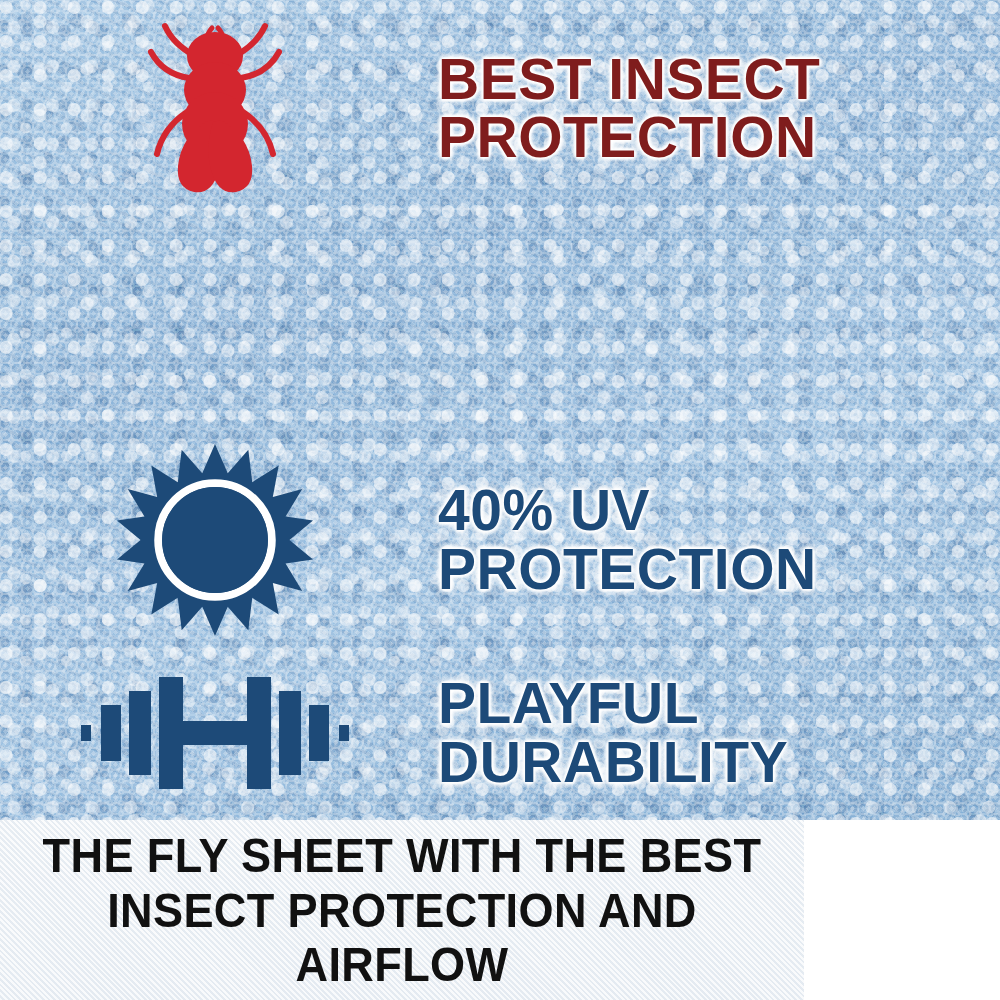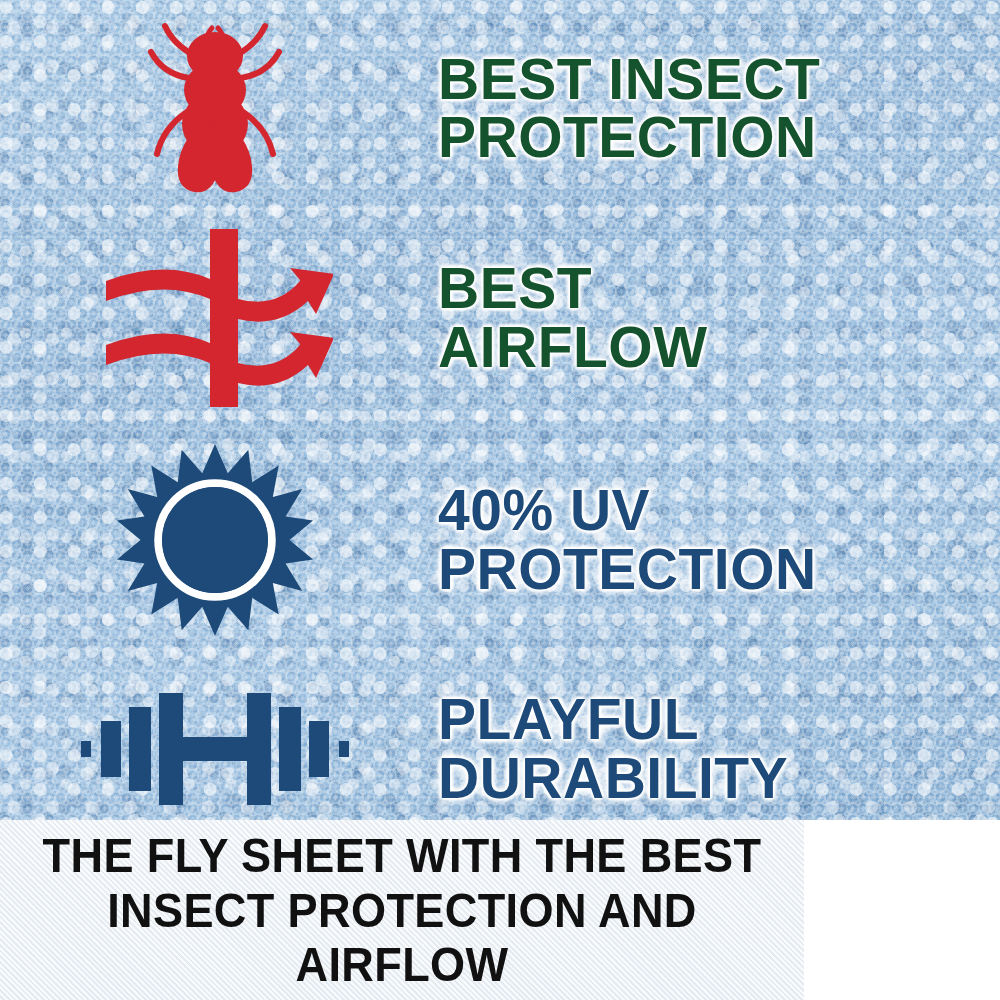--- a/index.html
+++ b/index.html
@@ -43,34 +43,34 @@
 
   
   .rows{position:absolute;left:0;top:0;width:1000px;height:820px;}
   .row{position:absolute;left:0;width:1000px;display:flex;align-items:center;}
   .icon-cell{width:430px;display:flex;align-items:center;justify-content:center;flex:0 0 430px;}
   .text-cell{flex:1 1 auto;padding-left:8px;}
 
   .row-1{top:8px;height:200px;}
   .row-2{top:215px;height:205px;}
   .row-3{top:432px;height:215px;}
-  .row-4{top:666px;height:165px;}
+  .row-4{top:650px;height:165px;}
 
   .feat{
     margin:0;
     font-family:"Liberation Sans","DejaVu Sans",sans-serif;
     font-weight:bold;
     font-size:57px;
     line-height:1.02;
     letter-spacing:.5px;
     text-transform:uppercase;
     white-space:pre-line;
   }
   .feat.red{
-    color:#14532d;
+    color:#7f1d1d;
     text-shadow:
        0 0 7px #ffffff, 0 0 7px #ffffff, 0 0 5px #ffffff,
        2px 0 3px #ffffff, -2px 0 3px #ffffff,
        0 2px 3px #ffffff, 0 -2px 3px #ffffff;
   }
   .feat.blue{
     color:#1d4a78;
     text-shadow:
        0 0 8px #ffffff, 0 0 8px #ffffff, 0 0 6px #ffffff,
        2px 0 3px #ffffff, -2px 0 3px #ffffff,
@@ -131,41 +131,20 @@
             <path d="M86 104 q28 16 31 46 q2 22 -16 26 q-18 3 -25 -22 q-6 -22 2 -48 z"></path>
           </g>
         </svg>
       </div>
       <div class="text-cell">
         <p class="feat red">BEST INSECT
 PROTECTION</p>
       </div>
     </div>
 
-    <div class="row row-2">
-      <div class="icon-cell">
-        <svg width="235" height="190" viewBox="0 0 235 190" aria-hidden="true">
-          <g fill="#d3262f">
-
-            <path d="M8 58 q58 -22 104 -2 l0 20 q-46 -20 -104 2 z"></path>
-            <path d="M8 122 q58 -22 104 -2 l0 20 q-46 -20 -104 2 z"></path>
-
-            <rect x="112" y="6" width="28" height="178"></rect>
-
-            <path d="M140 76 q38 10 62 -18 l0 -1 l-10 -12 l44 6 l-18 40 l-8 -13 q-30 28 -70 18 z"></path>
-
-            <path d="M140 140 q38 10 62 -18 l0 -1 l-10 -12 l44 6 l-18 40 l-8 -13 q-30 28 -70 18 z"></path>
-          </g>
-        </svg>
-      </div>
-      <div class="text-cell">
-        <p class="feat red">BEST
-AIRFLOW</p>
-      </div>
-    </div>
 
     <div class="row row-3">
       <div class="icon-cell">
         <svg width="196" height="196" viewBox="0 0 200 200" aria-hidden="true">
 
           <polygon fill="#1d4a78" points="
             100,2 113,32 134,8 138,41 165,24 159,56 189,48 172,76 200,80 176,100
             200,120 172,124 189,152 159,144 165,176 138,159 134,192 113,168 100,198
             87,168 66,192 62,159 35,176 41,144 11,152 28,124 0,120 24,100
             0,80 28,76 11,48 41,56 35,24 62,41 66,8 87,32"></polygon>

